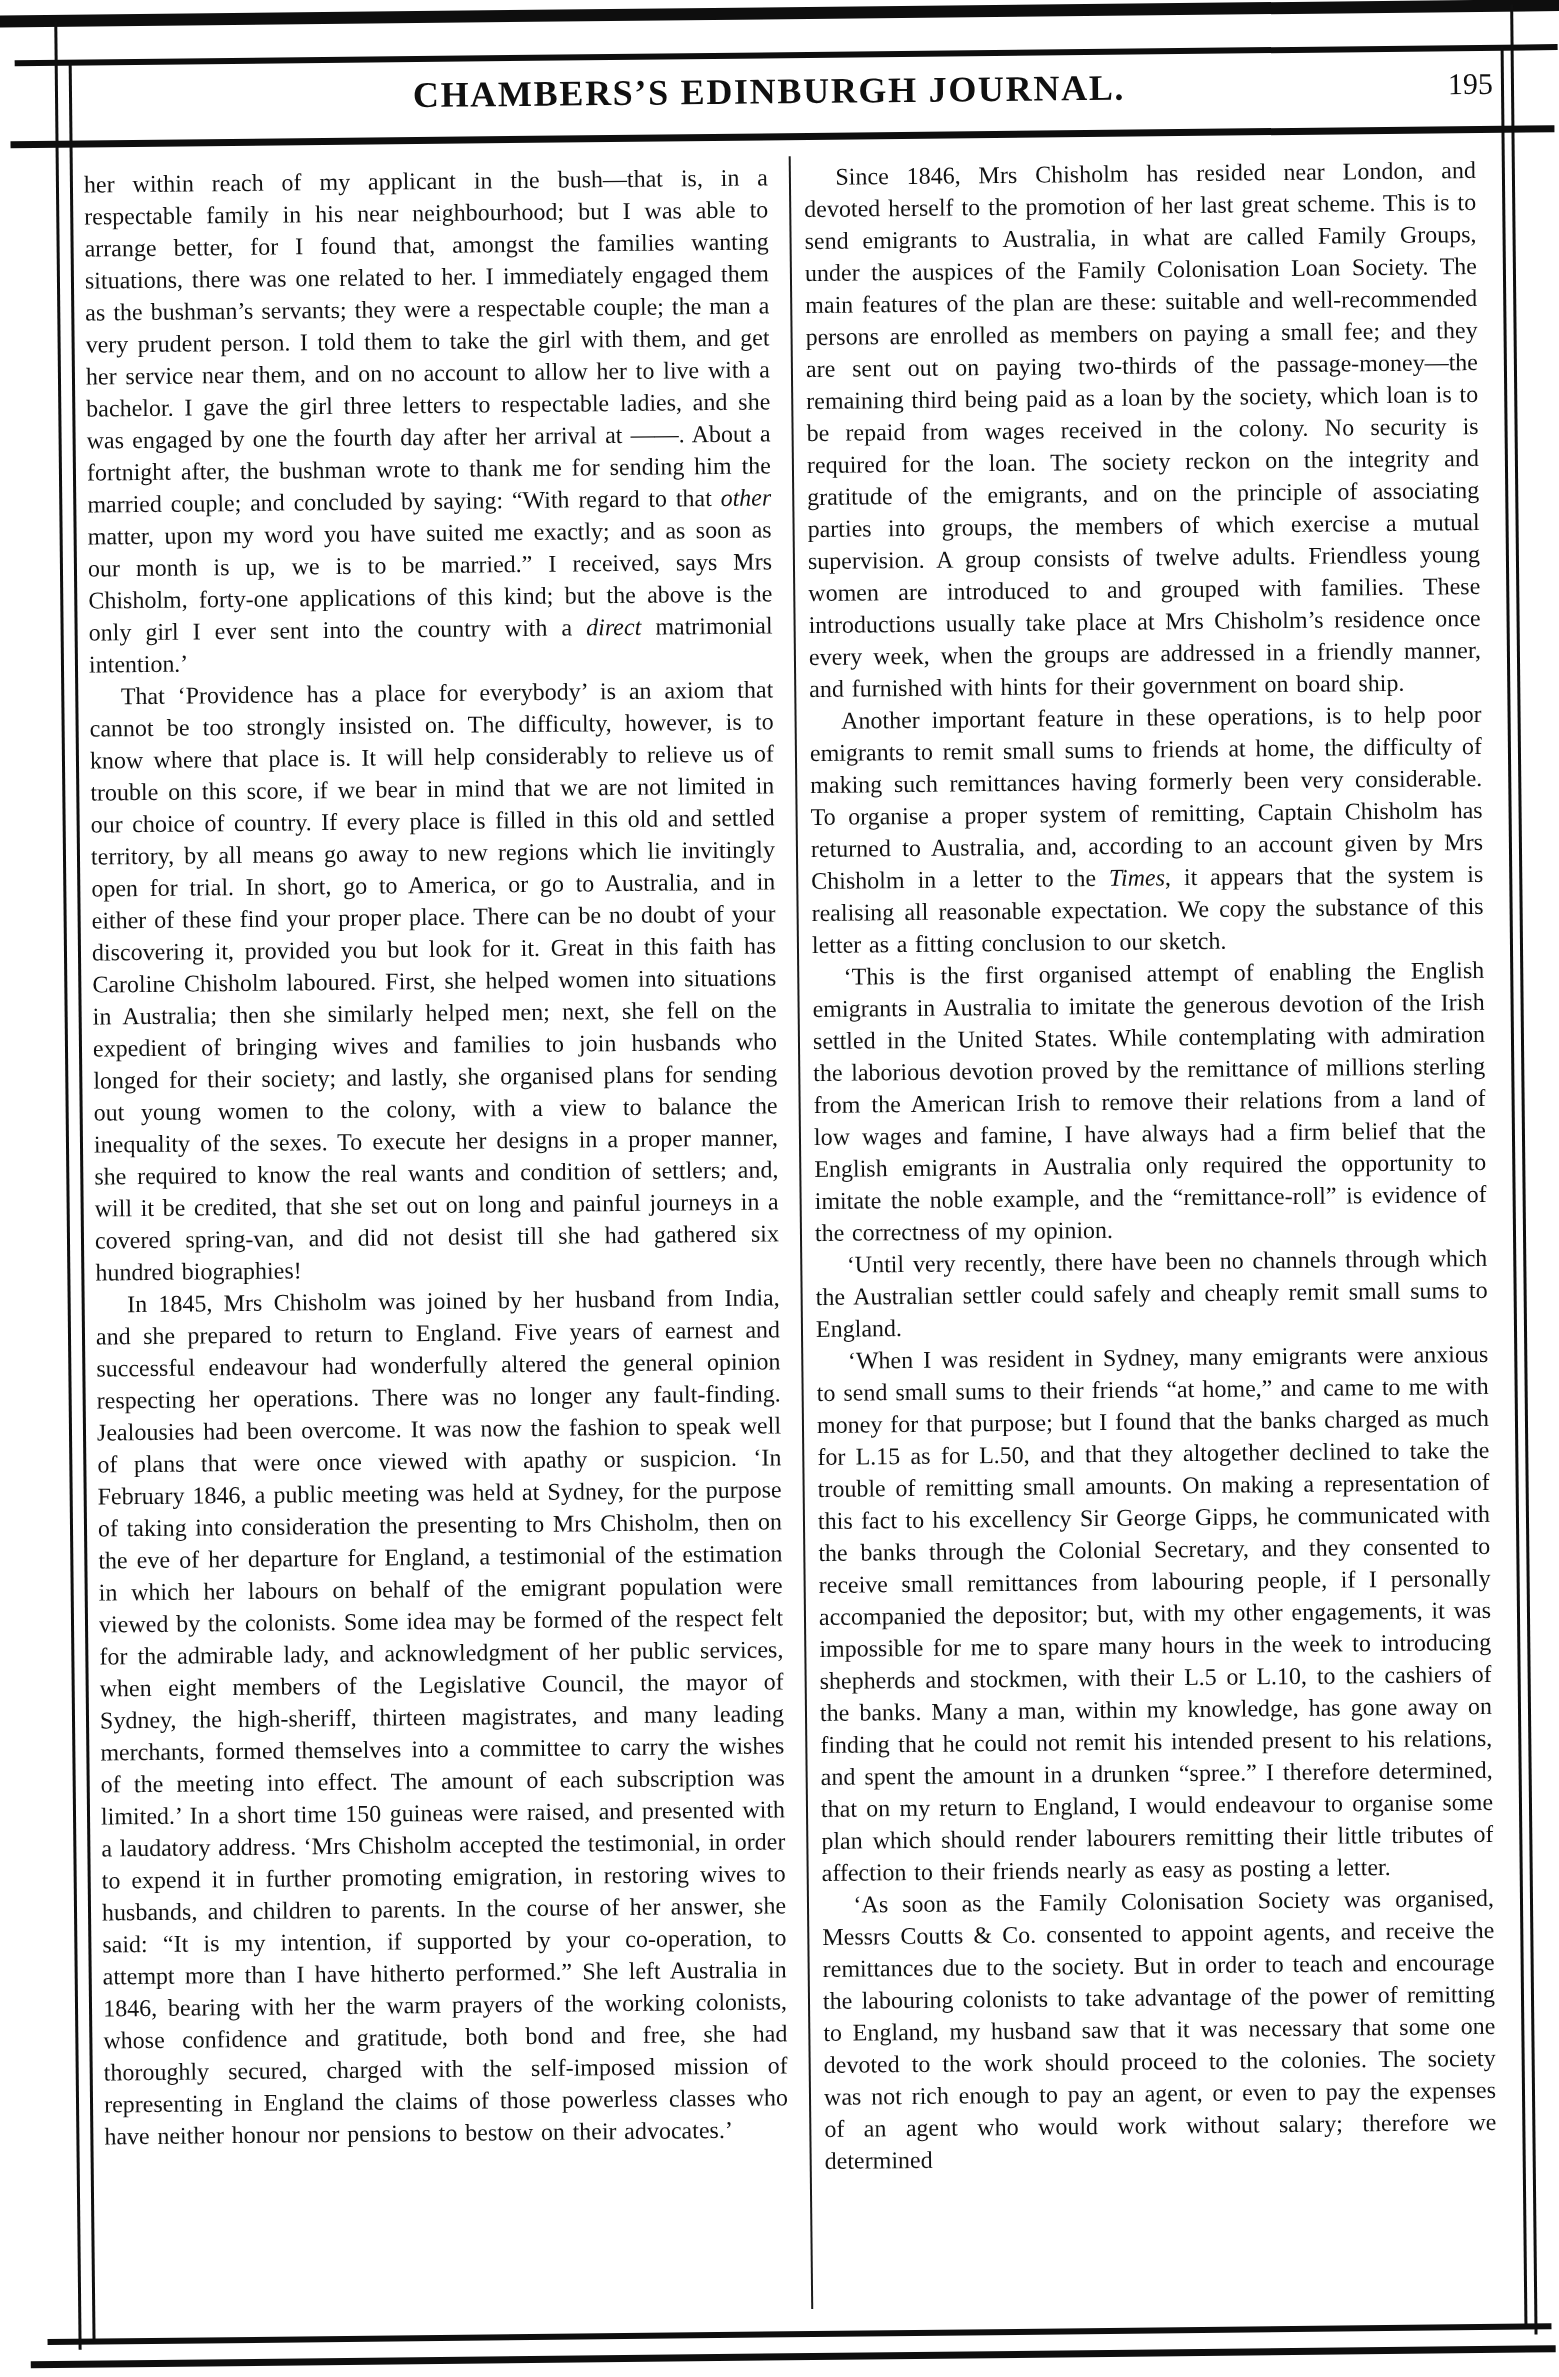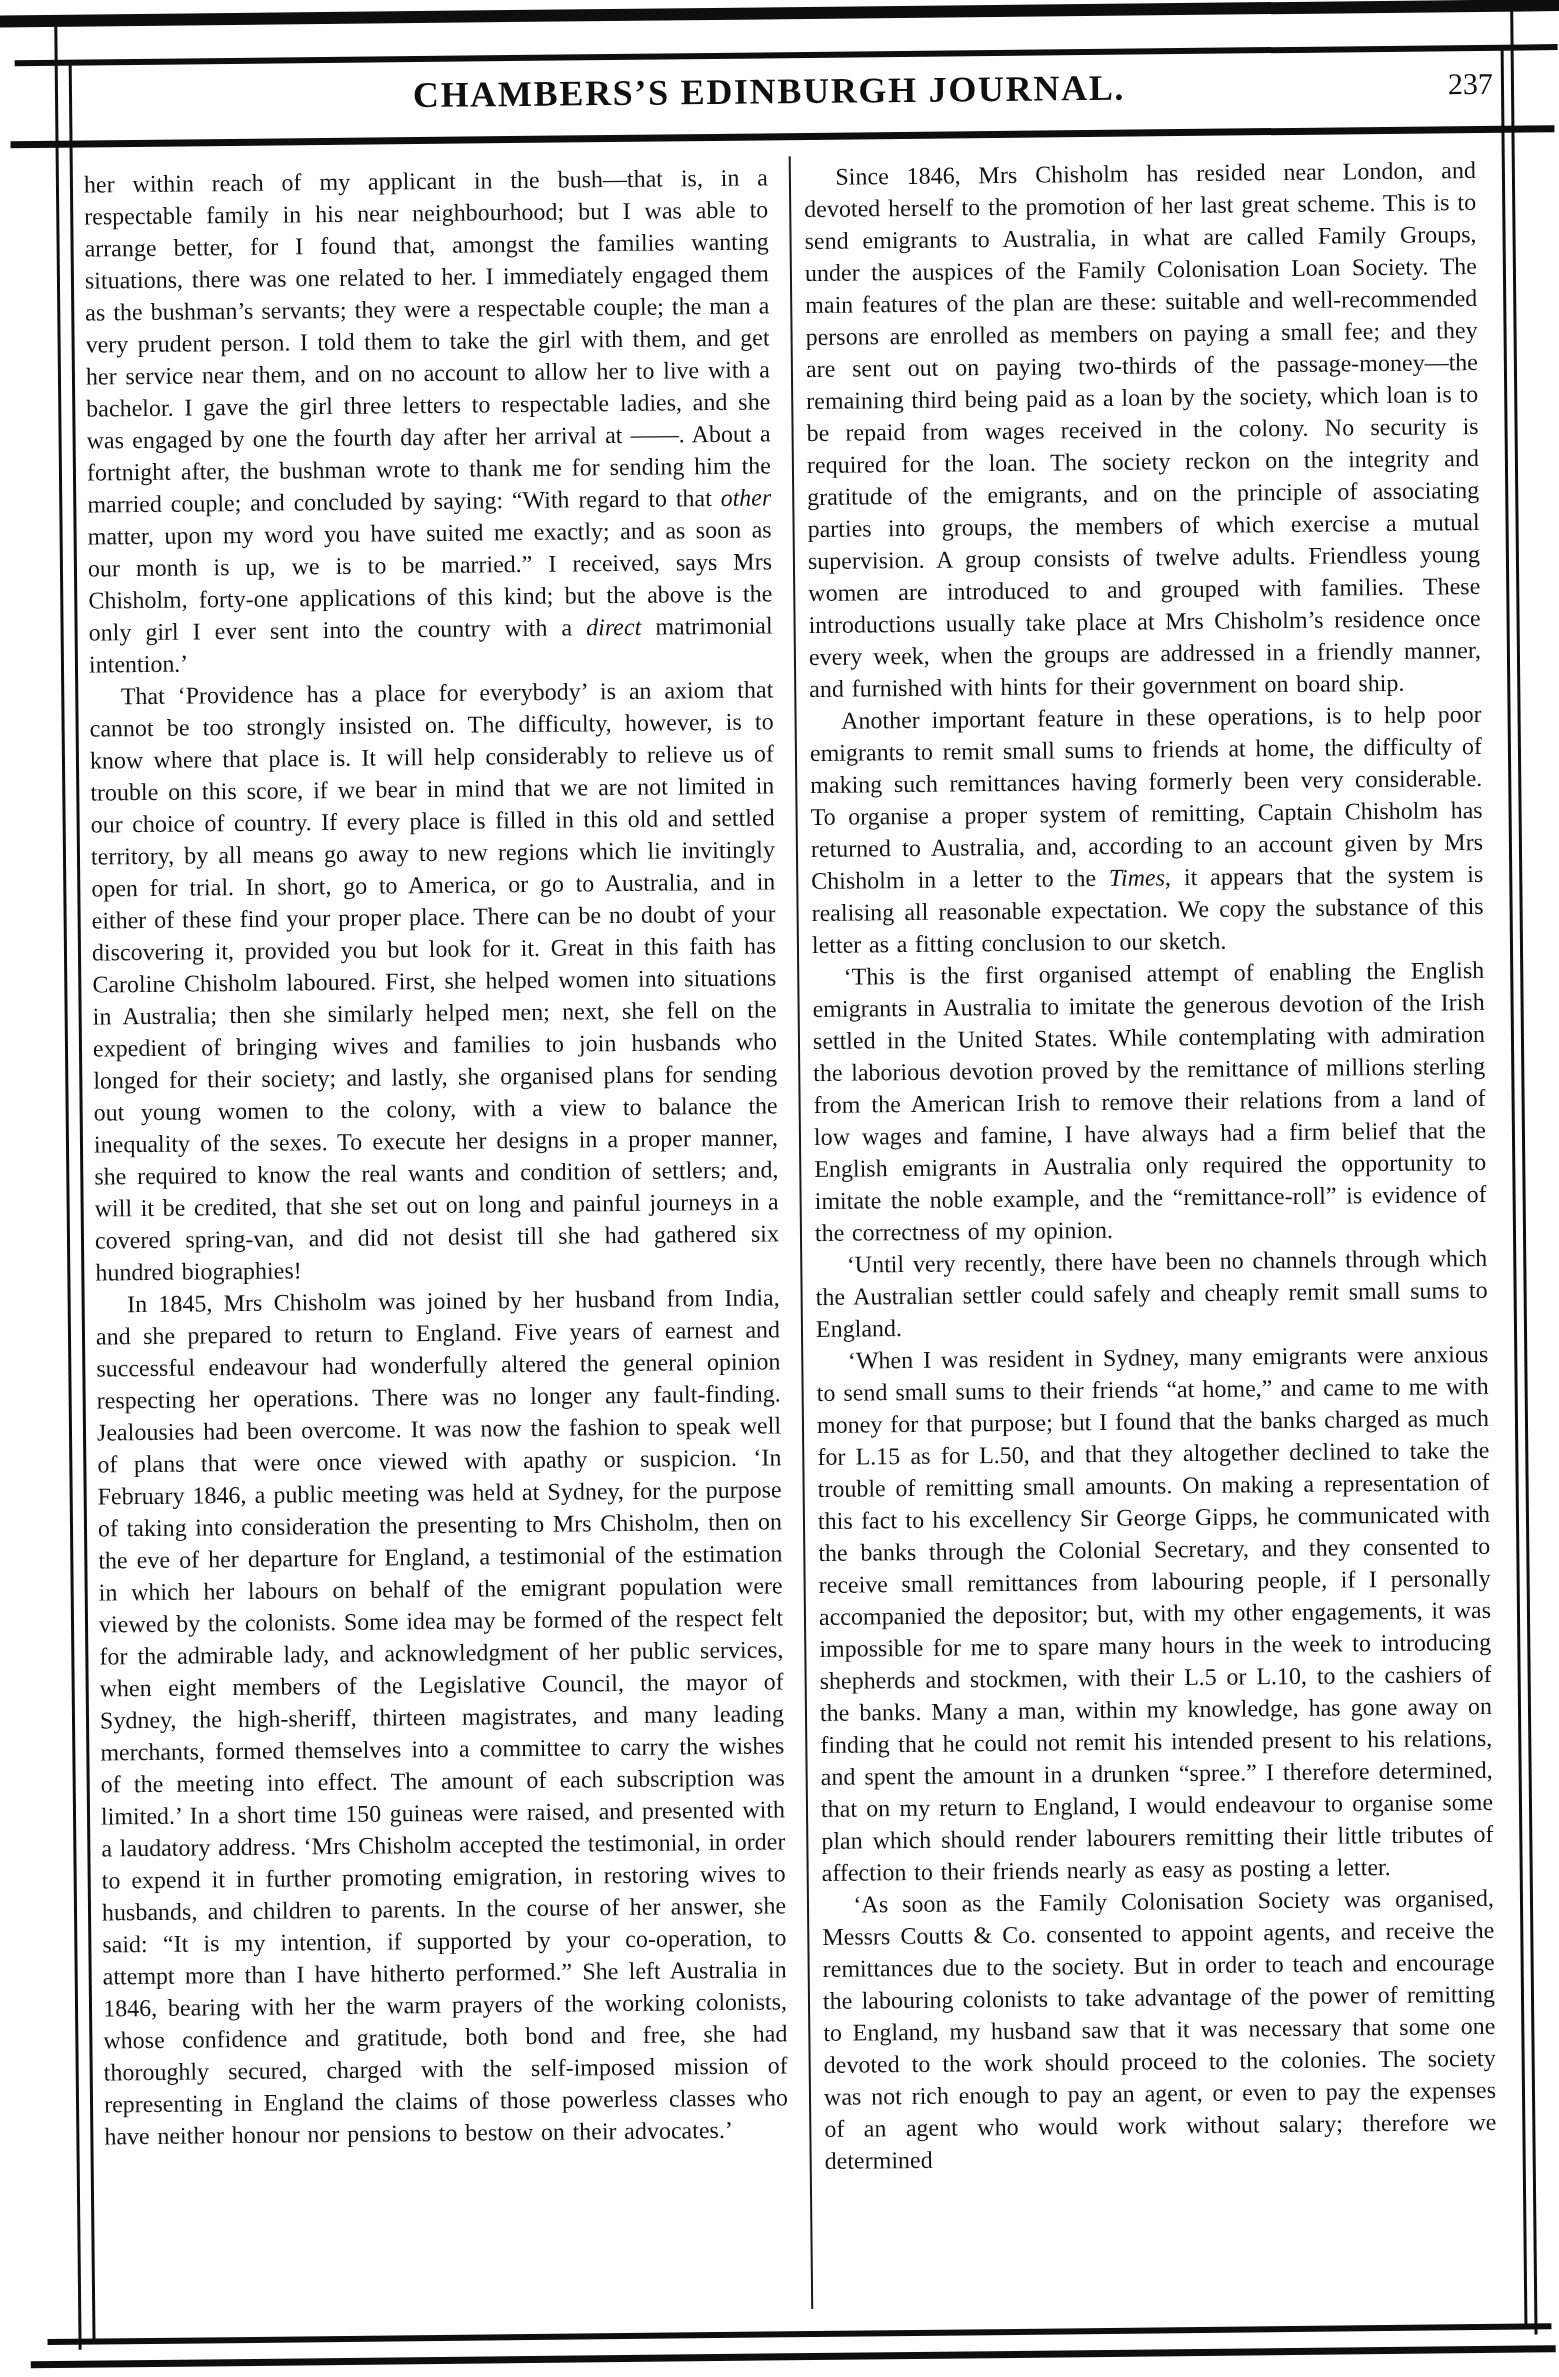--- a/index.html
+++ b/index.html
@@ -113,21 +113,21 @@
   <div class="hrule rule-top-outer"></div>
   <div class="hrule rule-top-inner"></div>
 
   <div class="vrule vline-left-outer"></div>
   <div class="vrule vline-left-inner"></div>
   <div class="vrule vline-right-inner"></div>
   <div class="vrule vline-right-outer"></div>
 
   <header class="page-header">
     <div class="journal-title">CHAMBERS’S EDINBURGH JOURNAL.</div>
-    <div class="page-number">237</div>
+    <div class="page-number">195</div>
   </header>
 
   <div class="hrule rule-header-bottom"></div>
 
   <main class="main-cols">
     <section class="col col-left" id="col-left">
         <p class="para"><span>her within reach of my applicant in the bush—that is, in a respectable family in his near neighbourhood; but I was able to arrange better, for I found that, amongst the families wanting situations, there was one related to her. I immediately engaged them as the bushman’s servants; they were a respectable couple; the man a very prudent person. I told them to take the girl with them, and get her service near them, and on no account to allow her to live with a bachelor. I gave the girl three letters to respectable ladies, and she was engaged by one the fourth day after her arrival at ——. About a fortnight after, the bushman wrote to thank me for sending him the married couple; and concluded by saying: “With regard to that </span><i>other</i><span> matter, upon my word you have suited me exactly; and as soon as our month is up, we is to be married.” I received, says Mrs Chisholm, forty-one applications of this kind; but the above is the only girl I ever sent into the country with a </span><i>direct</i><span> matrimonial intention.’</span></p>
         <p class="para indent"><span>That ‘Providence has a place for everybody’ is an axiom that cannot be too strongly insisted on. The difficulty, however, is to know where that place is. It will help considerably to relieve us of trouble on this score, if we bear in mind that we are not limited in our choice of country. If every place is filled in this old and settled territory, by all means go away to new regions which lie invitingly open for trial. In short, go to America, or go to Australia, and in either of these find your proper place. There can be no doubt of your discovering it, provided you but look for it. Great in this faith has Caroline Chisholm laboured. First, she helped women into situations in Australia; then she similarly helped men; next, she fell on the expedient of bringing wives and families to join husbands who longed for their society; and lastly, she organised plans for sending out young women to the colony, with a view to balance the inequality of the sexes. To execute her designs in a proper manner, she required to know the real wants and condition of settlers; and, will it be credited, that she set out on long and painful journeys in a covered spring-van, and did not desist till she had gathered six hundred biographies!</span></p>
         <p class="para indent"><span>In 1845, Mrs Chisholm was joined by her husband from India, and she prepared to return to England. Five years of earnest and successful endeavour had wonderfully altered the general opinion respecting her operations. There was no longer any fault-finding. Jealousies had been overcome. It was now the fashion to speak well of plans that were once viewed with apathy or suspicion. ‘In February 1846, a public meeting was held at Sydney, for the purpose of taking into consideration the presenting to Mrs Chisholm, then on the eve of her departure for England, a testimonial of the estimation in which her labours on behalf of the emigrant population were viewed by the colonists. Some idea may be formed of the respect felt for the admirable lady, and acknowledgment of her public services, when eight members of the Legislative Council, the mayor of Sydney, the high-sheriff, thirteen magistrates, and many leading merchants, formed themselves into a committee to carry the wishes of the meeting into effect. The amount of each subscription was limited.’ In a short time 150 guineas were raised, and presented with a laudatory address. ‘Mrs Chisholm accepted the testimonial, in order to expend it in further promoting emigration, in restoring wives to husbands, and children to parents. In the course of her answer, she said: “It is my intention, if supported by your co-operation, to attempt more than I have hitherto performed.” She left Australia in 1846, bearing with her the warm prayers of the working colonists, whose confidence and gratitude, both bond and free, she had thoroughly secured, charged with the self-imposed mission of representing in England the claims of those powerless classes who have neither honour nor pensions to bestow on their advocates.’</span></p>
       </section>

